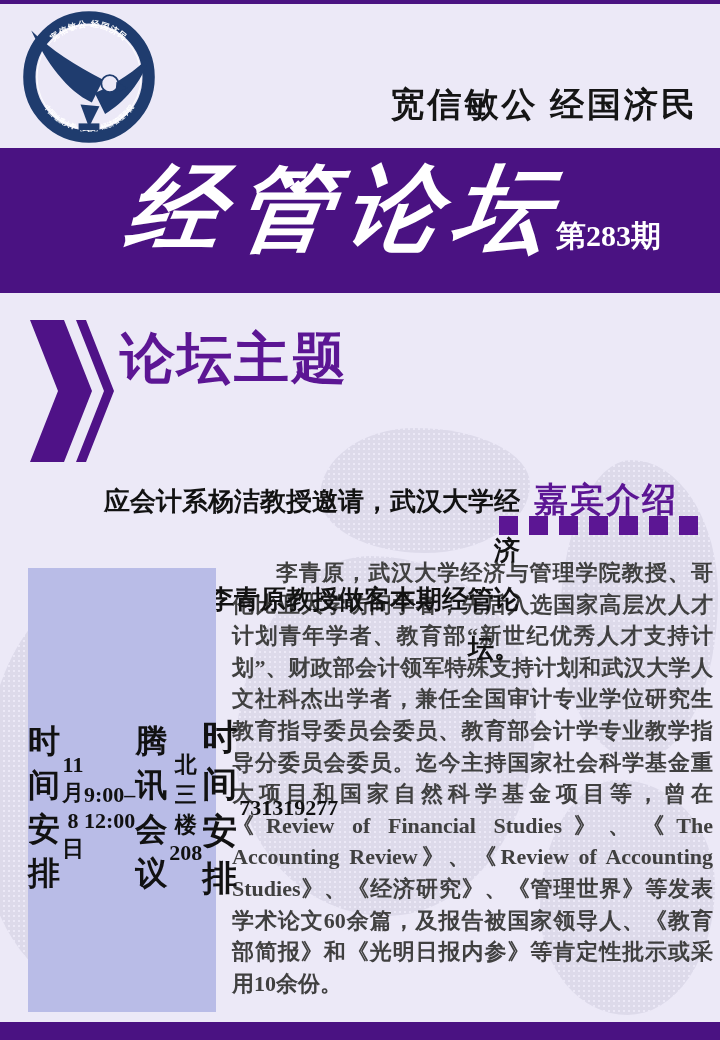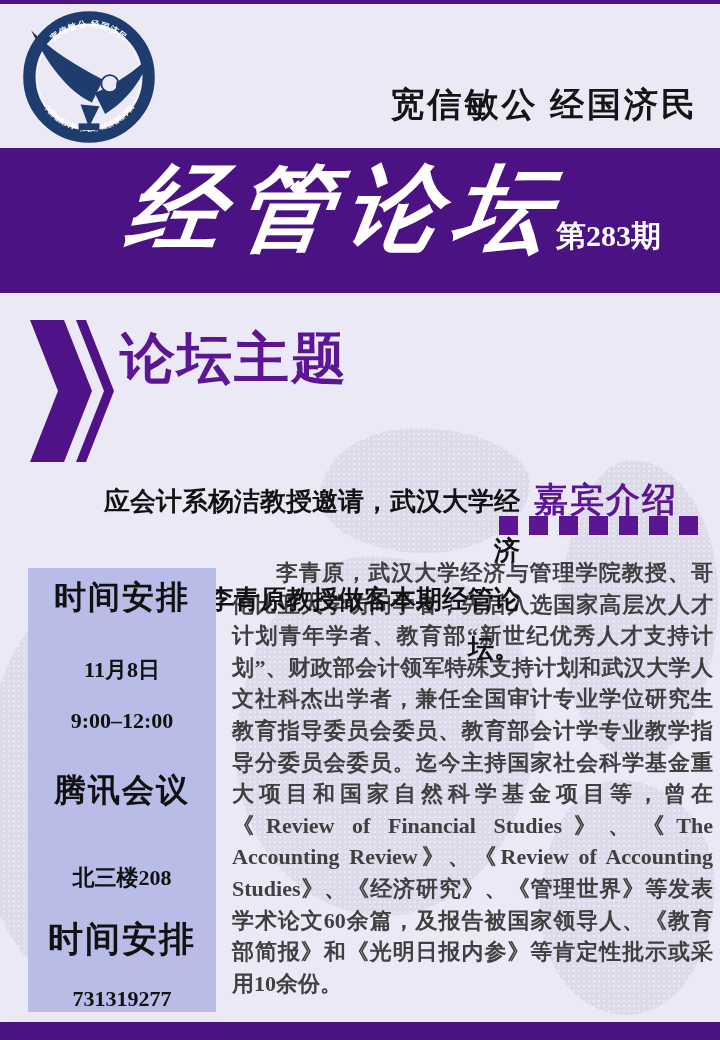--- a/index.html
+++ b/index.html
@@ -42,21 +42,21 @@
   
   .intro-text{position:absolute;left:34px;top:477px;width:486px;font-size:26px;line-height:49px;
     font-weight:bold;color:#121212;text-indent:2em;white-space:pre-line;z-index:2;text-align:right;}
   .guest-heading{position:absolute;left:534px;top:459px;font-size:34px;font-weight:bold;color:#5c1694;
     letter-spacing:2px;z-index:2;white-space:nowrap;margin-top:18px;}
   .squares{position:absolute;left:499px;top:516px;display:flex;gap:11px;z-index:2;}
   .squares .sq{width:19px;height:19px;background:#5c1694;}
 
   
   .sidebar{position:absolute;left:28px;top:568px;width:188px;height:444px;background:#b9bce7;z-index:2;
-    display:flex;flex-direction:column;align-items:center;text-align:center;padding-top:8px;box-sizing:border-box;color:#111;}
+    display:flex;flex-direction:row;align-items:center;text-align:center;padding-top:36px;box-sizing:border-box;color:#111;}
   .sb-h{font-size:32px;font-weight:bold;letter-spacing:2px;}
   .sb-v{font-size:22px;font-weight:bold;}
   .sb-h.big{font-size:35px;}
   .sb-gap-s{height:24px;}
   .sb-gap-m{height:28px;}
   .sb-gap-l{height:36px;}
 
   
   .bio{position:absolute;left:232px;top:557px;width:481px;font-size:22px;line-height:31.6px;
     font-weight:bold;color:#404040;text-align:justify;text-indent:2em;z-index:1;}

